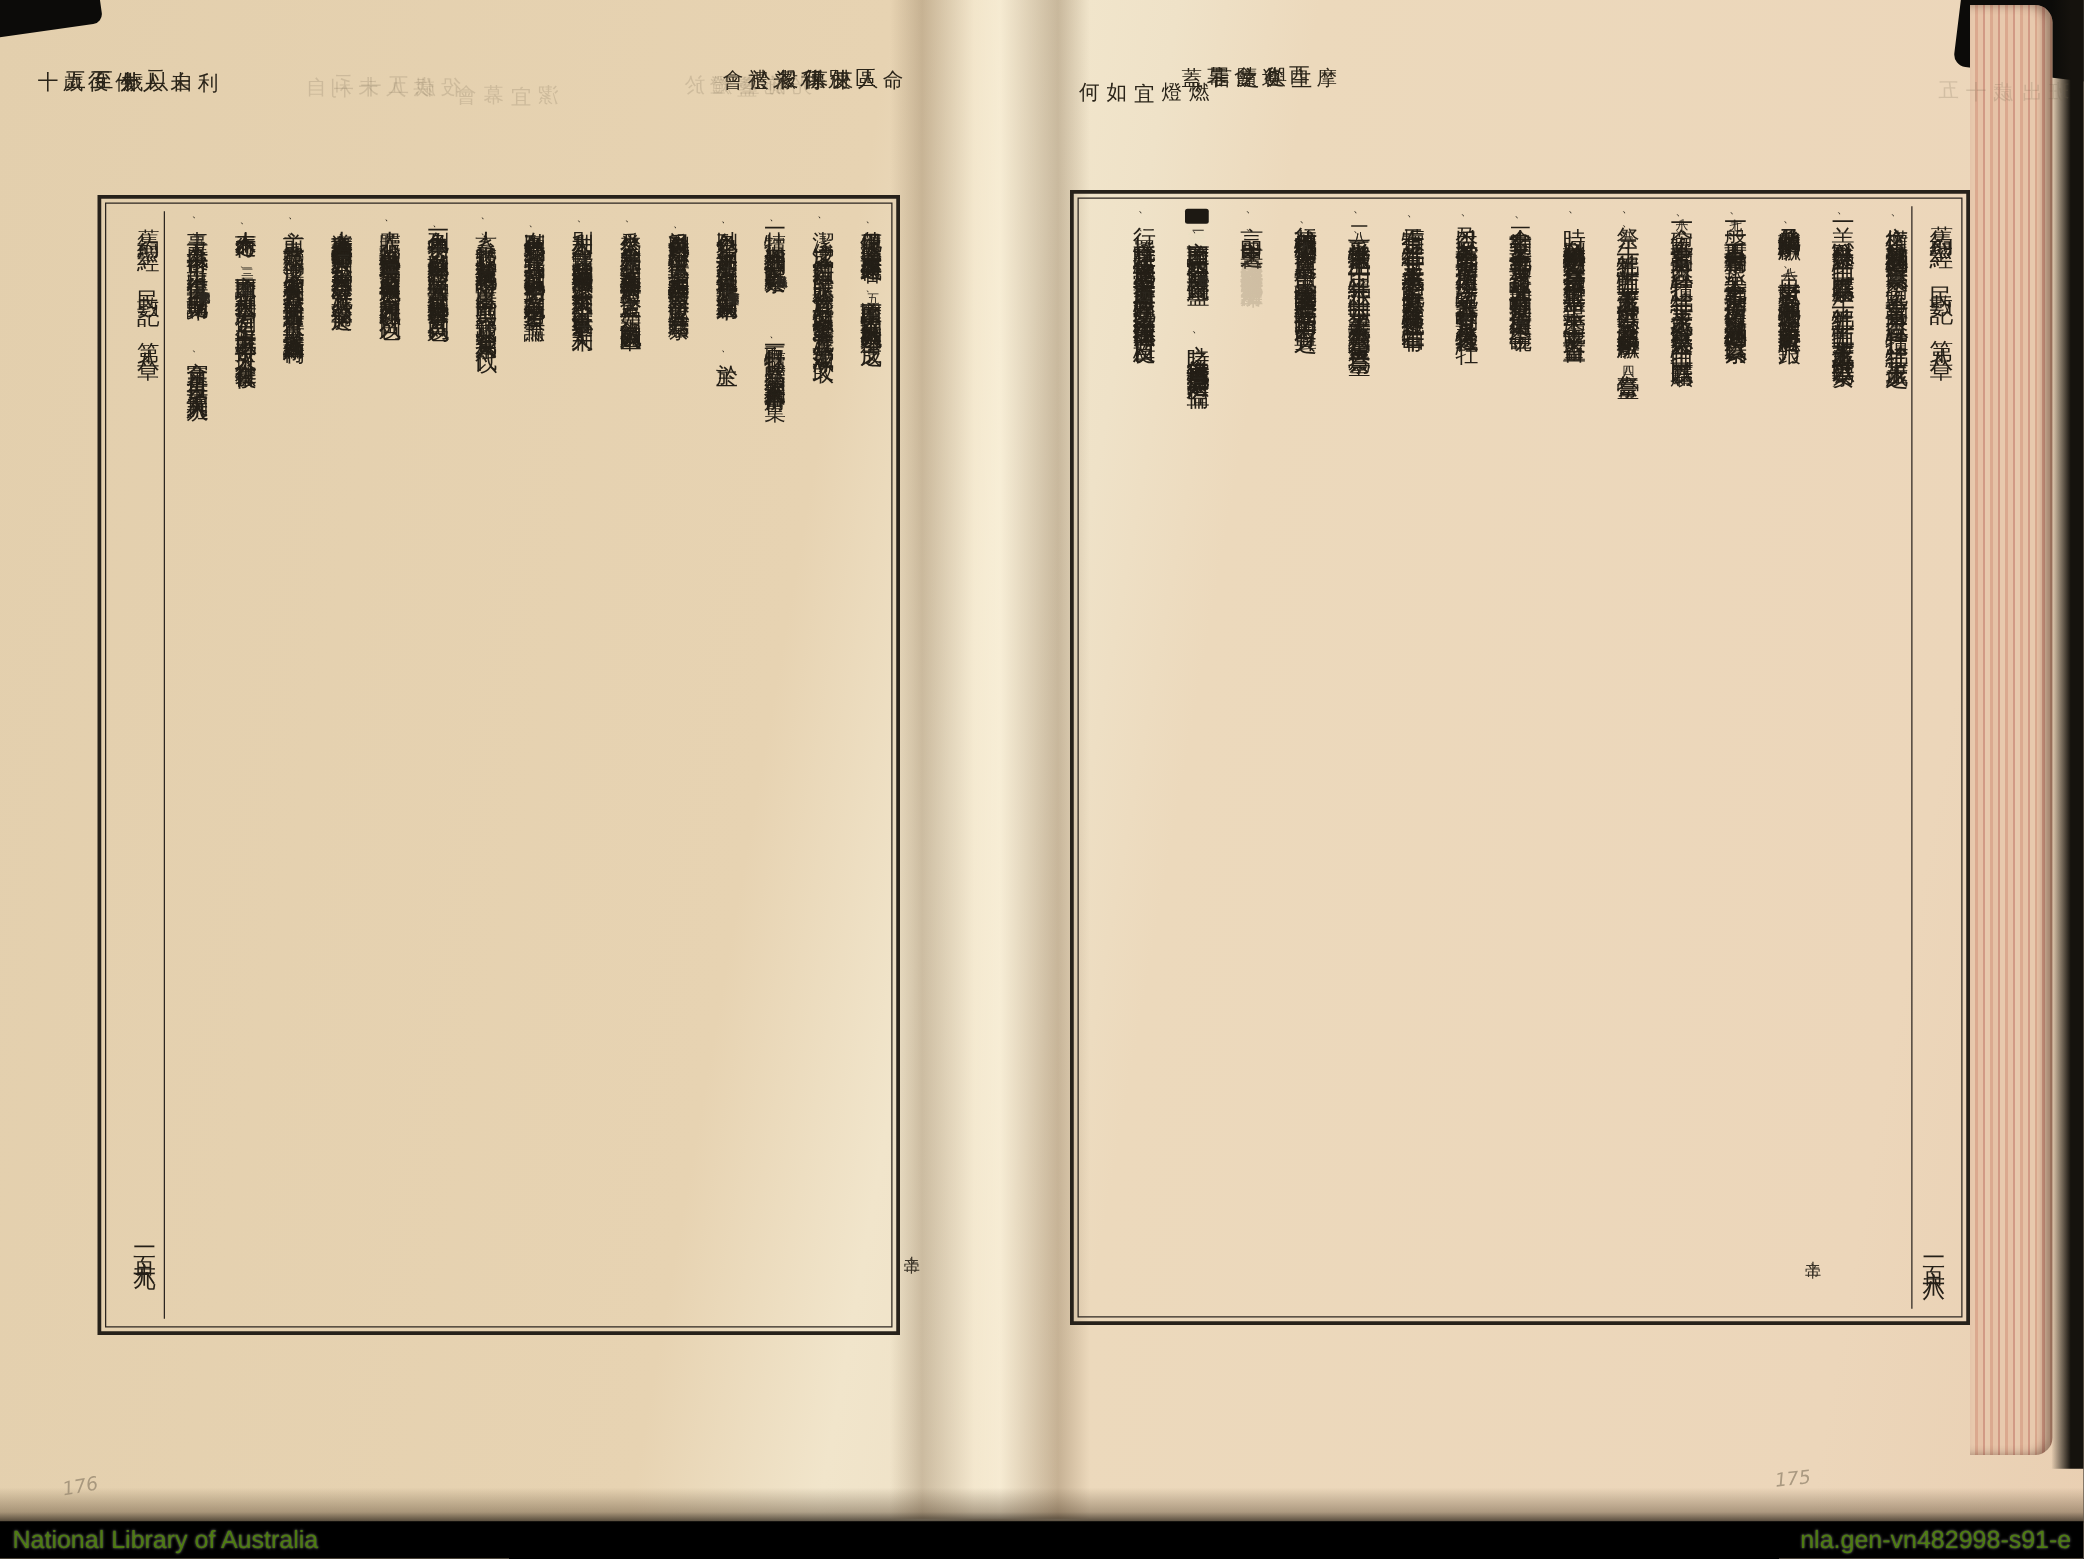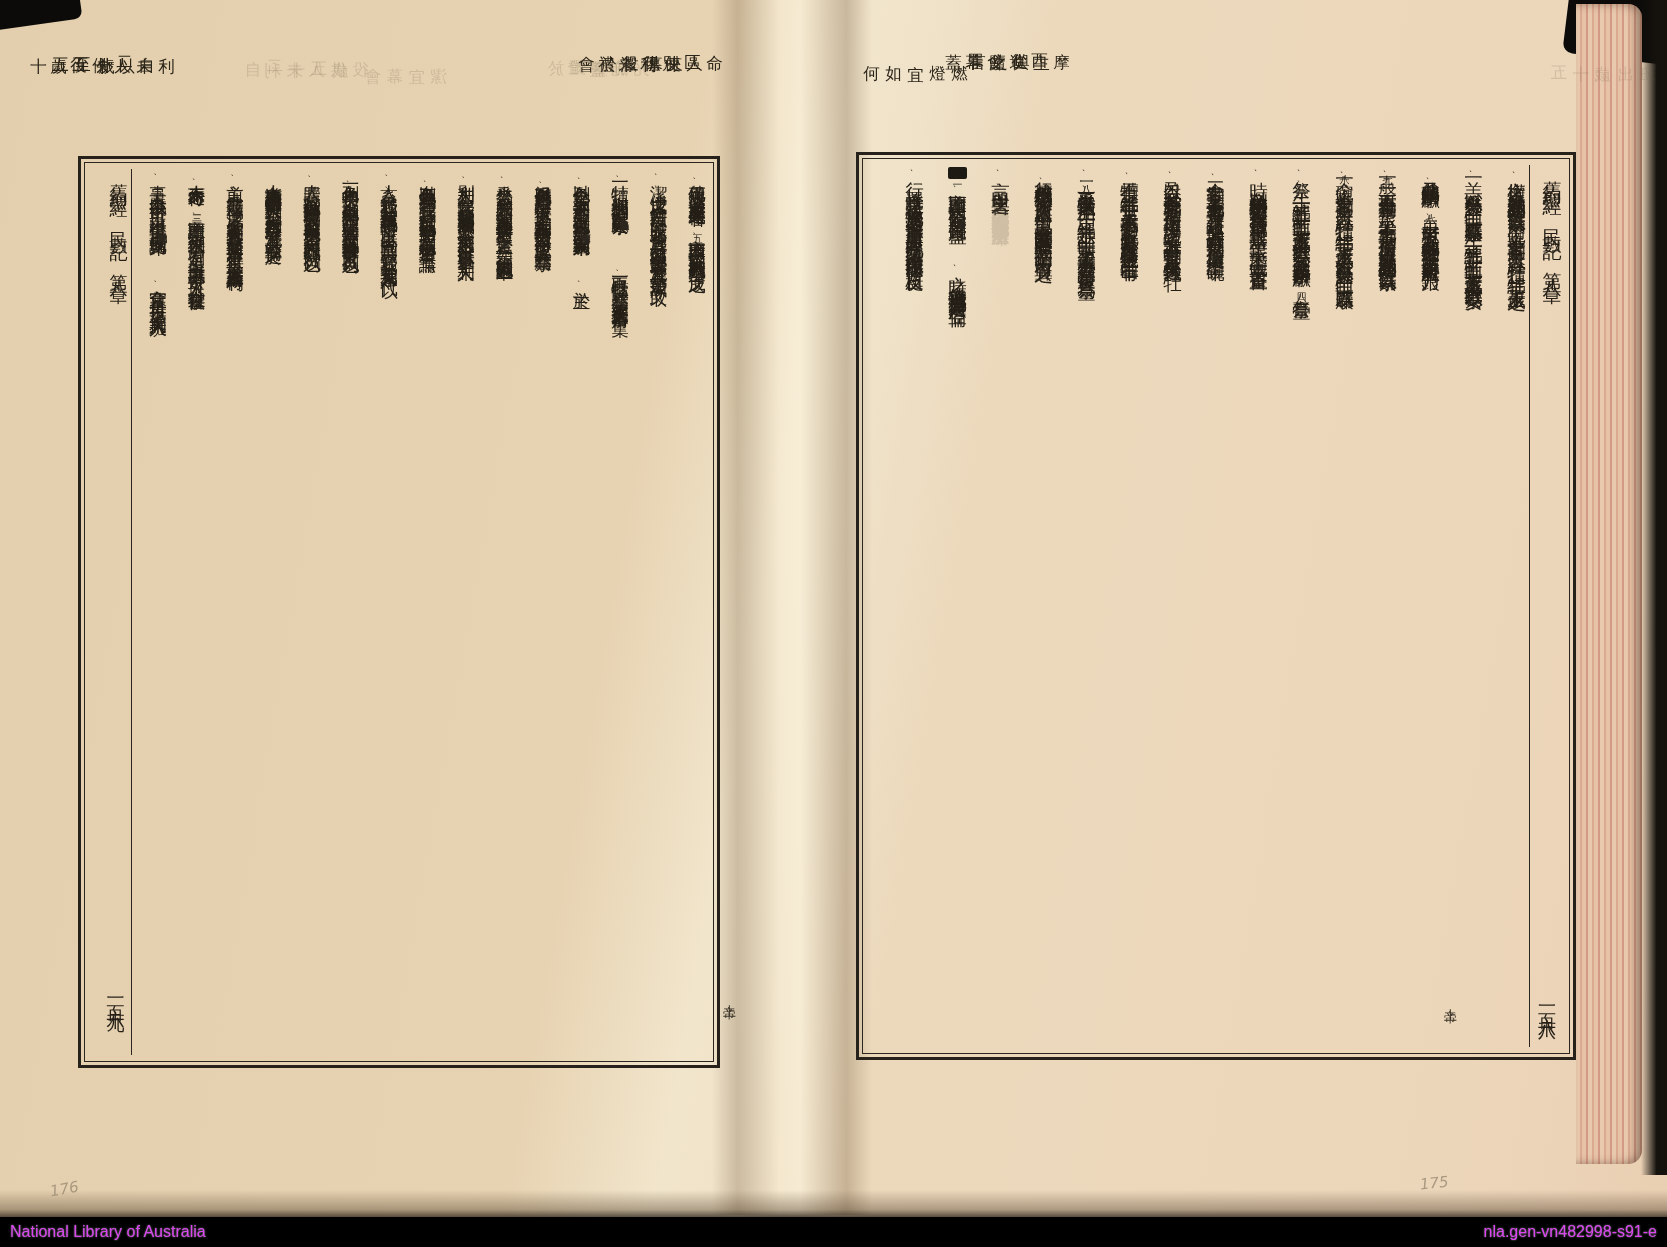--- a/index.html
+++ b/index.html
@@ -16,21 +16,21 @@
     background:repeating-linear-gradient(90deg,#e8c9ad 0 4px,#dba98f 4px 6px,#e6c2a6 6px 10px,#d29a85 10px 12px);
     border-radius:0 14px 14px 0; box-shadow:inset -6px 0 8px rgba(60,30,20,.45);}
   
   #gutter{position:absolute;left:712px;top:0;width:160px;height:1215px;
     background:linear-gradient(90deg,rgba(110,85,55,0) 0%,rgba(110,85,55,.28) 16%,rgba(248,238,214,.55) 42%,rgba(252,244,222,.6) 55%,rgba(110,85,55,.30) 84%,rgba(110,85,55,0) 100%);}
   #bottom-curl{position:absolute;left:0;top:1190px;width:1667px;height:28px;
     background:linear-gradient(180deg,rgba(90,70,45,0),rgba(70,52,32,.38) 70%,rgba(25,18,10,.75));}
   
   #footer-bar{position:absolute;left:0;top:1217px;width:1667px;height:30px;background:#000;
     display:flex;justify-content:space-between;align-items:center;padding:0 10px;box-sizing:border-box;}
-  #footer-bar span{color:#d946ef;font-family:"Liberation Sans",sans-serif;font-size:16px;
+  #footer-bar span{color:#4d7c0f;font-family:"Liberation Sans",sans-serif;font-size:20px;
     text-shadow:0 0 2px rgba(255,255,255,.55);}
   
   .frame{position:absolute;border:3.5px solid #26211a;padding:3px;box-sizing:border-box;}
   .frame-inner{width:100%;height:100%;border:1px solid #2c2620;box-sizing:border-box;
     display:flex;flex-direction:row-reverse;justify-content:flex-start;padding:6px 4px;}
   #left-frame{left:78px;top:156px;width:642px;height:912px;}
   #right-frame{left:856px;top:152px;width:720px;height:908px;}
   
   .col{writing-mode:vertical-rl;height:100%;color:#241f17;letter-spacing:1px;
        padding-top:2px;box-sizing:border-box;overflow:hidden;}

